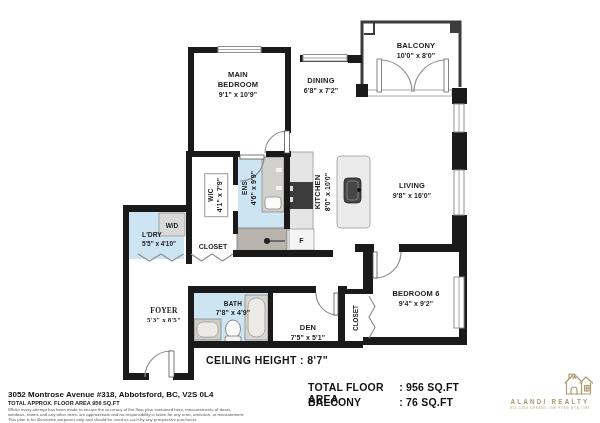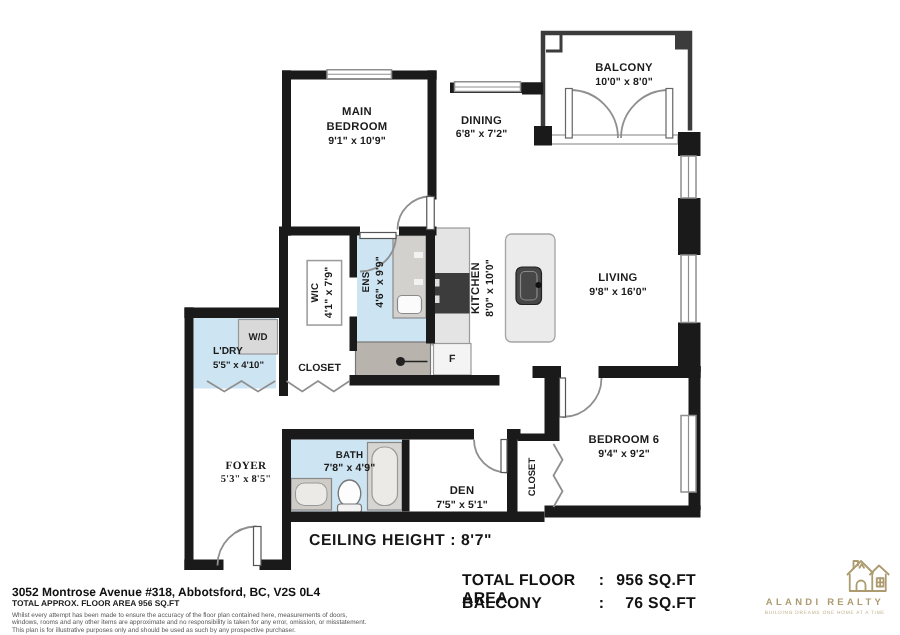--- a/index.html
+++ b/index.html
@@ -22,21 +22,21 @@
   .ceiling{position:absolute;left:206px;top:360px;transform:translateY(-50%);color:#161616;
            font:600 10.5px "Liberation Sans",sans-serif;letter-spacing:.4px;white-space:nowrap;}
   
   .addr{position:absolute;left:8px;top:390px;font:700 8px "Liberation Sans",sans-serif;color:#111;white-space:nowrap;}
   .approx{position:absolute;left:8px;top:400px;font:700 5.6px "Liberation Sans",sans-serif;color:#222;white-space:nowrap;}
   .disc{position:absolute;left:8px;font:400 4.3px "Liberation Sans",sans-serif;color:#555;white-space:nowrap;}
   .totals{position:absolute;left:308px;top:381px;width:156px;color:#111;}
   .trow{display:flex;align-items:baseline;height:14px;font:700 10.5px "Liberation Sans",sans-serif;letter-spacing:.2px;}
   .trow .tlabel{flex:1;text-align:left;}
   .trow .colon{width:10px;text-align:center;}
-  .trow .tval{width:58px;text-align:right;}
+  .trow .tval{width:58px;text-align:left;}
   .brand{position:absolute;left:500px;top:398px;width:100px;text-align:center;
          font:700 6.3px "Liberation Sans",sans-serif;letter-spacing:2.2px;color:#ad9b70;white-space:nowrap;}
   .tagline{position:absolute;left:493px;top:406px;width:114px;text-align:center;
            font:400 3.2px "Liberation Sans",sans-serif;letter-spacing:.5px;color:#c0b28c;white-space:nowrap;}
   .logo-house{position:absolute;left:562px;top:370px;}
 </style>
 </head>
 <body>
 
 <div class="stage">

